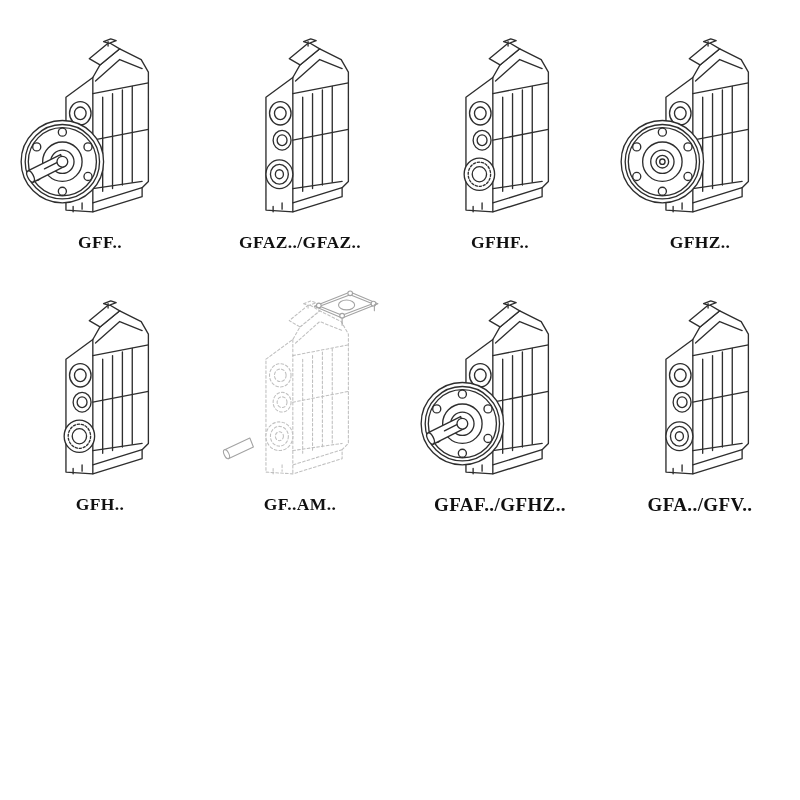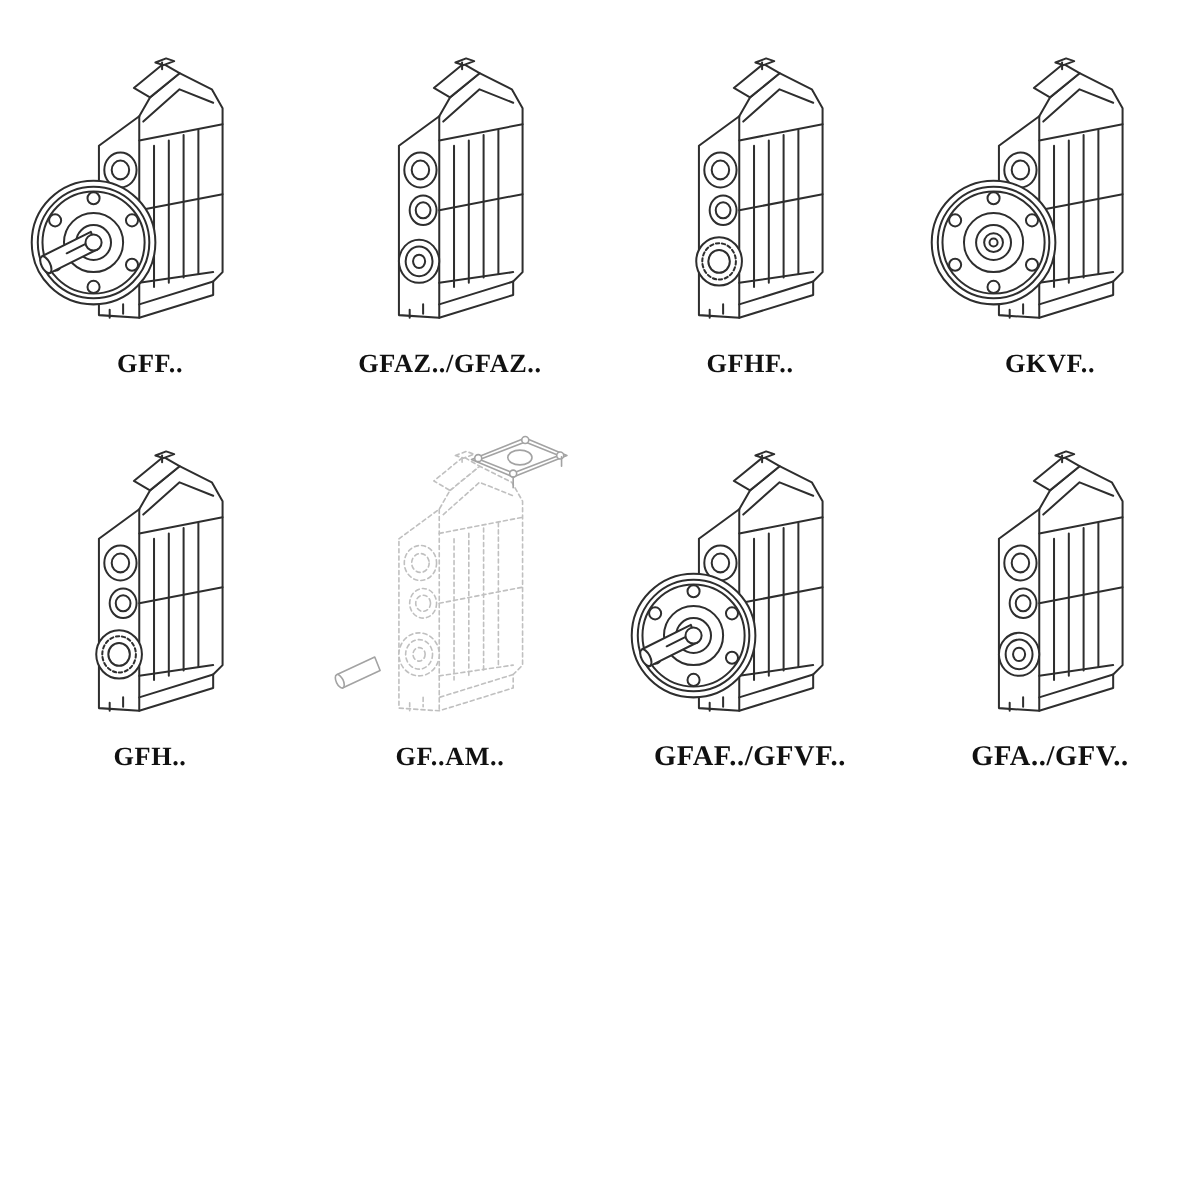--- a/index.html
+++ b/index.html
@@ -178,21 +178,21 @@
     </svg>
     <figcaption class="lbl">GFHF..</figcaption>
   </figure>
 
   <figure class="cell">
     <svg class="draw" viewBox="0 0 200 250" role="img" aria-label="GFHF..">
       <use href="#hsg" class="solid"></use>
       <use href="#ov-flange" class="solid"></use>
       <use href="#ov-hub" class="solid"></use>
     </svg>
-    <figcaption class="lbl">GKVF..</figcaption>
+    <figcaption class="lbl">GFHZ..</figcaption>
   </figure>
 
   <figure class="cell">
     <svg class="draw" viewBox="0 0 200 250" role="img" aria-label="GFH..">
       <use href="#hsg" class="solid"></use>
       <use href="#ov-bearing" class="solid"></use>
     </svg>
     <figcaption class="lbl">GFH..</figcaption>
   </figure>
 
@@ -207,21 +207,21 @@
     <figcaption class="lbl">GF..AM..</figcaption>
   </figure>
 
 
   <figure class="cell row3">
     <svg class="draw" viewBox="0 0 200 250" role="img" aria-label="GFAF../GFVF..">
       <use href="#hsg" class="solid"></use>
       <use href="#ov-flange" class="solid"></use>
       <use href="#ov-shaft-out" class="solid"></use>
     </svg>
-    <figcaption class="lbl">GFAF../GFVF..</figcaption>
+    <figcaption class="lbl">GFAF../GFHZ..</figcaption>
   </figure>
 
   <figure class="cell row3">
     <svg class="draw" viewBox="0 0 200 250" role="img" aria-label="GFA../GFV..">
       <use href="#hsg" class="solid"></use>
       <use href="#ov-bore" class="solid"></use>
     </svg>
     <figcaption class="lbl">GFA../GFV..</figcaption>
   </figure>
 

